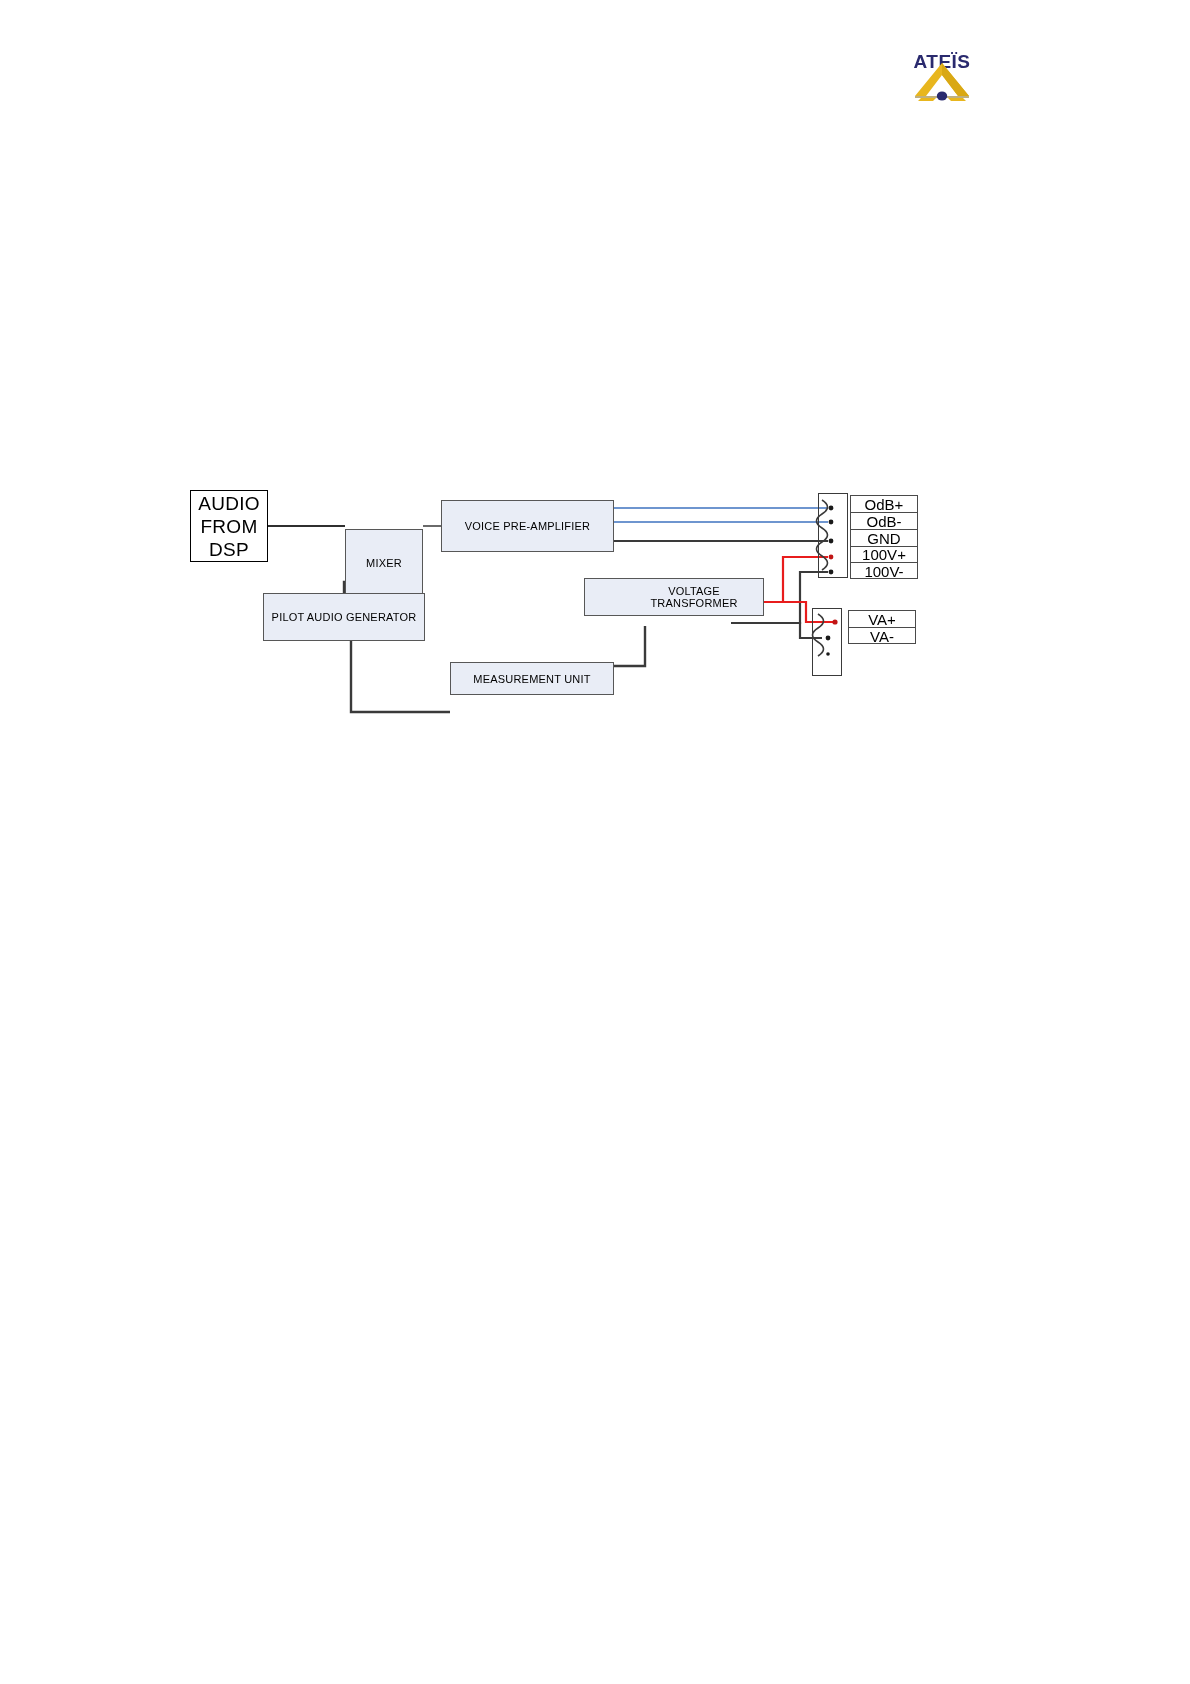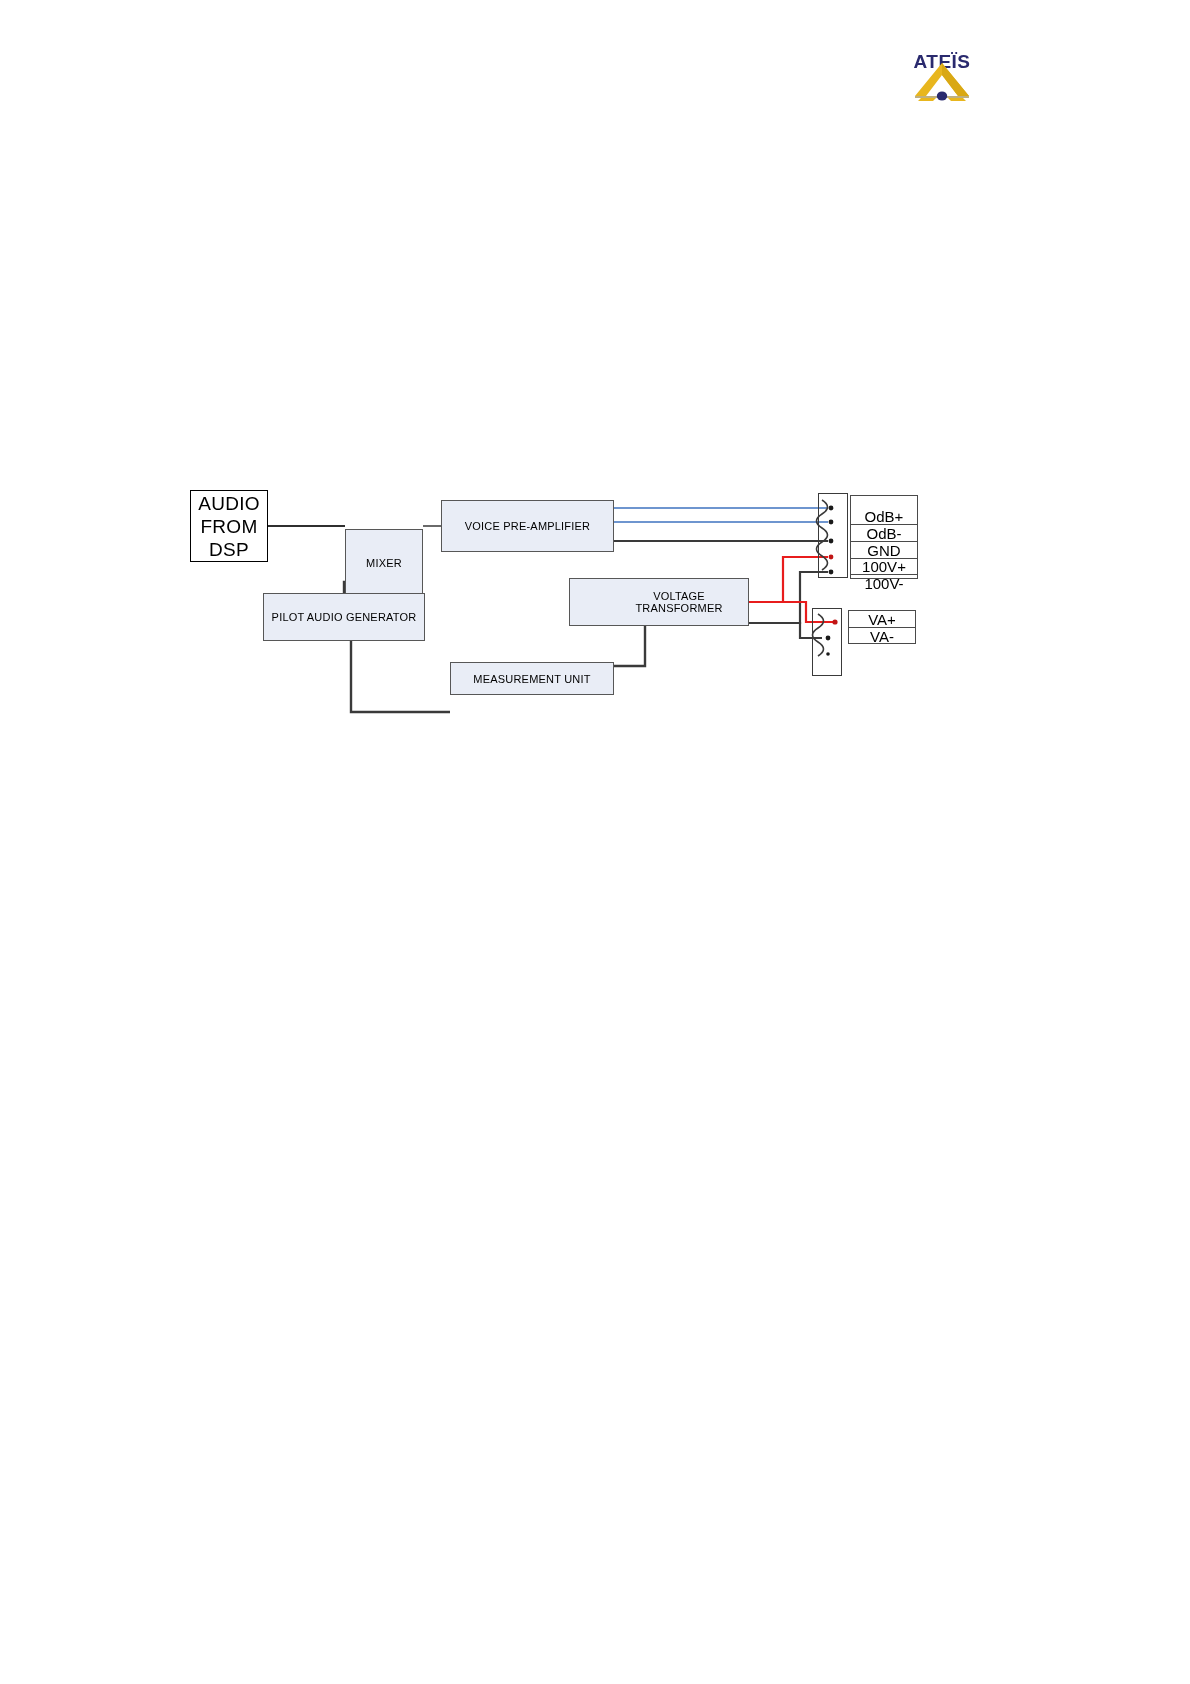--- a/index.html
+++ b/index.html
@@ -97,32 +97,32 @@
     <span>FROM</span>
     <span>DSP</span>
   </div>
 
   <div class="blk" style="left:345px;top:529px;width:78px;height:68px;">MIXER</div>
 
   <div class="blk" style="left:441px;top:500px;width:173px;height:52px;">VOICE PRE-AMPLIFIER</div>
 
   <div class="blk" style="left:263px;top:593px;width:162px;height:48px;">PILOT AUDIO GENERATOR</div>
 
-  <div class="blk" style="left:569px;top:578px;width:180px;height:48px;padding-left:40px;">VOLTAGE TRANSFORMER</div>
+  <div class="blk" style="left:584px;top:578px;width:180px;height:38px;padding-left:40px;">VOLTAGE TRANSFORMER</div>
 
   <div class="blk" style="left:450px;top:662px;width:164px;height:33px;">MEASUREMENT UNIT</div>
 
   <div style="position:absolute;left:818px;top:493px;width:30px;height:85px;
               box-sizing:border-box;border:1.5px solid #3a3a3a;background:transparent;"></div>
 
   <div style="position:absolute;left:812px;top:608px;width:30px;height:68px;
               box-sizing:border-box;border:1.5px solid #3a3a3a;background:transparent;"></div>
 
   <div class="tstack" style="left:850px;top:495px;width:68px;height:84px;">
-    <div class="trow" style="height:17px;margin-top:12px;">OdB+</div>
+    <div class="trow" style="height:17px;">OdB+</div>
     <div class="trow" style="height:17px;">OdB-</div>
     <div class="trow" style="height:17px;">GND</div>
     <div class="trow" style="height:16px;">100V+</div>
     <div class="trow" style="height:16px;">100V-</div>
   </div>
 
   <div class="tstack" style="left:848px;top:610px;width:68px;height:34px;">
     <div class="trow" style="height:17px;">VA+</div>
     <div class="trow" style="height:16px;">VA-</div>
   </div>

